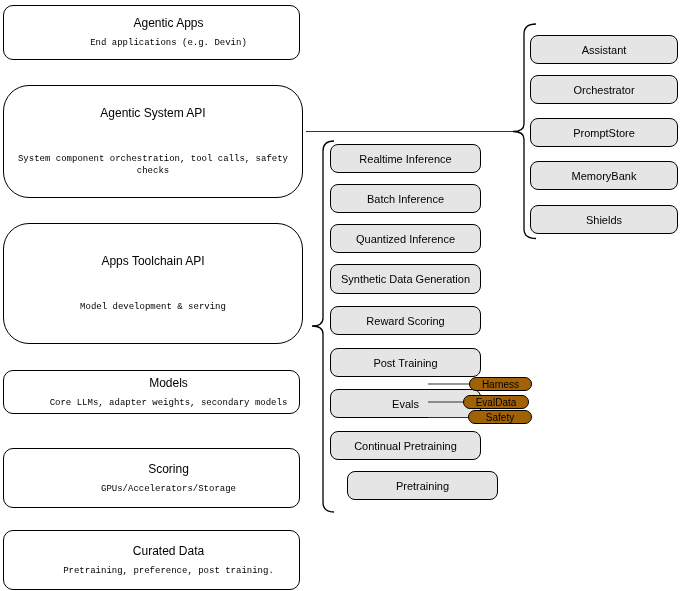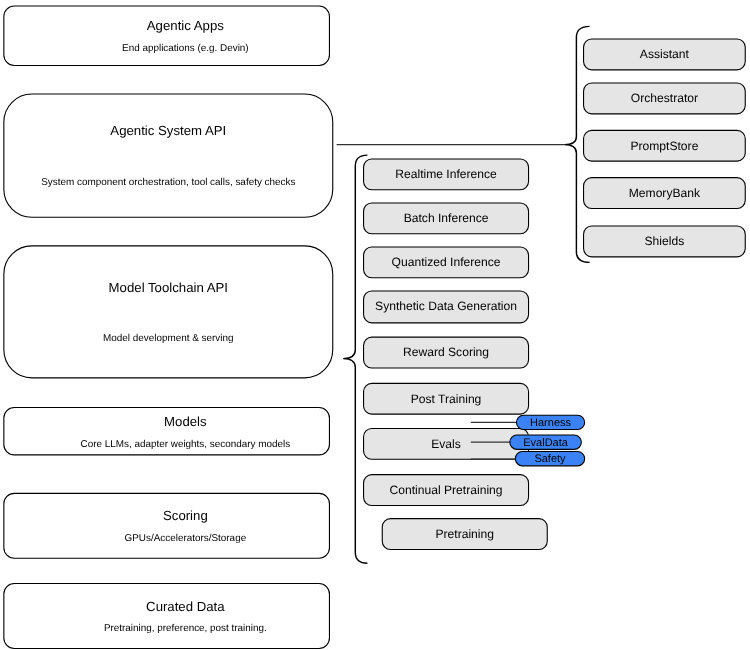--- a/index.html
+++ b/index.html
@@ -37,20 +37,21 @@
     padding: 0 10px;
   }
   .big-node .node-title {
     font-size: 12px;
     line-height: 15px;
   }
   .big-node .node-subtitle {
     font-size: 9px;
     line-height: 12px;
     margin-top: 6px;
+    font-family: Liberation Mono, monospace;
   }
   .r10 { border-radius: 10px; padding-left: 44px; }
   .r26 { border-radius: 26px; gap: 26px; }
   .small-node {
     position: absolute;
     box-sizing: border-box;
     border: 1.3px solid #000;
     border-radius: 8px;
     background: #e5e5e5;
     display: flex;
@@ -58,21 +59,21 @@
     justify-content: center;
     text-align: center;
     font-size: 11px;
     z-index: 1;
   }
   .tag-pill {
     position: absolute;
     box-sizing: border-box;
     border: 1.3px solid #000;
     border-radius: 8px;
-    background: #3b82f6;
+    background: #a16207;
     display: flex;
     align-items: center;
     justify-content: center;
     text-align: center;
     font-size: 10px;
     z-index: 3;
   }
 </style>
 </head>
 <body>
@@ -96,21 +97,21 @@
     <div class="node-title">Agentic Apps</div>
     <div class="node-subtitle">End applications (e.g. Devin)</div>
   </div>
 
   <div class="big-node r26" style="left:3px; top:85px; width:300px; height:113px;">
     <div class="node-title">Agentic System API</div>
     <div class="node-subtitle">System component orchestration, tool calls, safety checks</div>
   </div>
 
   <div class="big-node r26" style="left:3px; top:223px; width:300px; height:121px;">
-    <div class="node-title">Model Toolchain API</div>
+    <div class="node-title">Apps Toolchain API</div>
     <div class="node-subtitle">Model development &amp; serving</div>
   </div>
 
   <div class="big-node r10" style="left:3px; top:370px; width:297px; height:44px;">
     <div class="node-title">Models</div>
     <div class="node-subtitle">Core LLMs, adapter weights, secondary models</div>
   </div>
 
   <div class="big-node r10" style="left:3px; top:448px; width:297px; height:60px;">
     <div class="node-title">Scoring</div>

